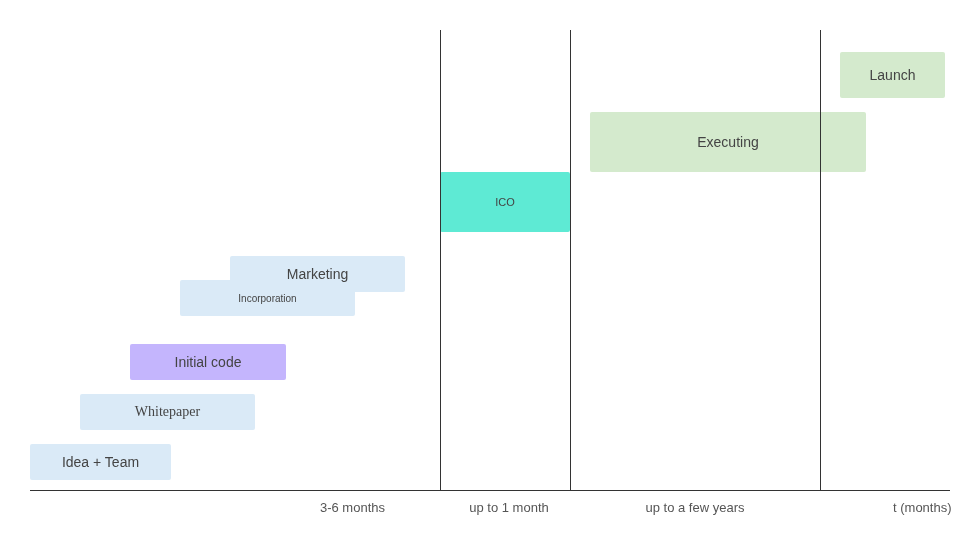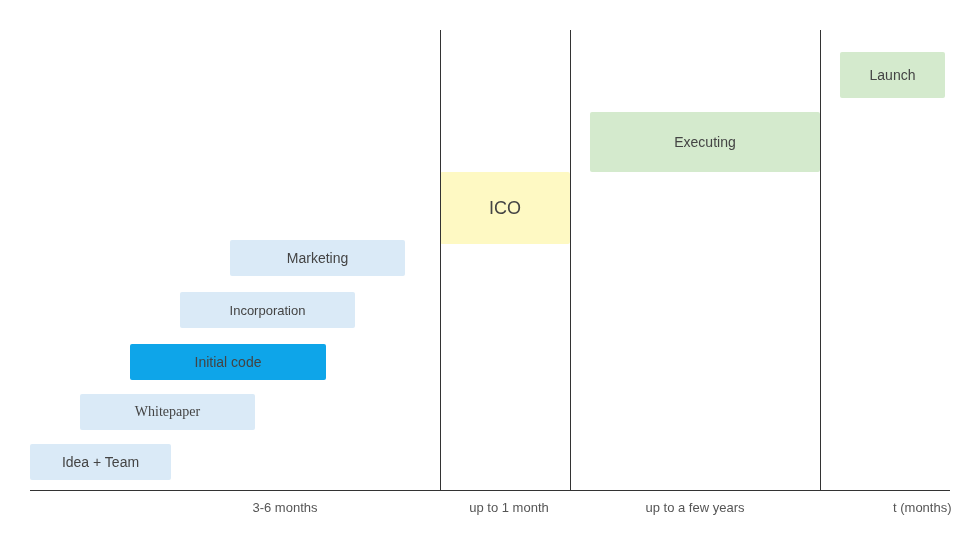--- a/index.html
+++ b/index.html
@@ -55,40 +55,40 @@
     }
   </style>
 </head>
 <body>
 
 <div class="chart-container">
 
   <div id="bars-container">
       <div class="bar" style="left: 30px; top: 420px; width: 141px; height: 36px; background-color: rgb(218, 234, 247); font-size: 14px; color: rgb(68, 68, 68);">Idea + Team</div>
       <div class="bar" style="left: 80px; top: 370px; width: 175px; height: 36px; background-color: rgb(218, 234, 247); font-size: 14px; color: rgb(68, 68, 68); font-family: Liberation Serif, serif;">Whitepaper</div>
-      <div class="bar" style="left: 130px; top: 320px; width: 196px; height: 36px; background-color: #0ea5e9; font-size: 14px; color: rgb(68, 68, 68); text-align: center;">Initial code</div>
-      <div class="bar" style="left: 180px; top: 268px; width: 175px; height: 36px; background-color: rgb(218, 234, 247); font-size: 13px; color: rgb(68, 68, 68);">Incorporation</div>
-      <div class="bar" style="left: 230px; top: 216px; width: 175px; height: 36px; background-color: rgb(218, 234, 247); font-size: 14px; color: rgb(68, 68, 68);">Marketing</div>
-      <div class="bar" style="left: 440px; top: 148px; width: 130px; height: 72px; background-color: #fef9c3; font-size: 18px; color: rgb(68, 68, 68);">ICO</div>
-      <div class="bar" style="left: 590px; top: 88px; width: 230px; height: 60px; background-color: rgb(212, 234, 205); font-size: 14px; color: rgb(68, 68, 68);">Executing</div>
+      <div class="bar" style="left: 130px; top: 320px; width: 156px; height: 36px; background-color: #c4b5fd; font-size: 14px; color: rgb(68, 68, 68); text-align: center;">Initial code</div>
+      <div class="bar" style="left: 180px; top: 256px; width: 175px; height: 36px; background-color: rgb(218, 234, 247); font-size: 10px; color: rgb(68, 68, 68);">Incorporation</div>
+      <div class="bar" style="left: 230px; top: 232px; width: 175px; height: 36px; background-color: rgb(218, 234, 247); font-size: 14px; color: rgb(68, 68, 68);">Marketing</div>
+      <div class="bar" style="left: 440px; top: 148px; width: 130px; height: 60px; background-color: #5eead4; font-size: 11px; color: rgb(68, 68, 68);">ICO</div>
+      <div class="bar" style="left: 590px; top: 88px; width: 276px; height: 60px; background-color: rgb(212, 234, 205); font-size: 14px; color: rgb(68, 68, 68);">Executing</div>
       <div class="bar" style="left: 840px; top: 28px; width: 105px; height: 46px; background-color: rgb(212, 234, 205); font-size: 14px; color: rgb(68, 68, 68);">Launch</div>
     </div>
 
   <div id="vlines-container">
       <div class="vline" style="left: 440px; top: 30px; height: 460px;"></div>
       <div class="vline" style="left: 570px; top: 30px; height: 460px;"></div>
       <div class="vline" style="left: 820px; top: 30px; height: 460px;"></div>
     </div>
 
   <div id="hline-container">
       <div class="hline" style="left: 30px; top: 490px; width: 920px;"></div>
     </div>
 
   <div id="time-labels-container">
-      <div class="time-label" style="left: 185px; top: 500px; width: 200px;">3-6 months</div>
+      <div class="time-label" style="left: 185px; top: 500px; width: 200px; text-align: right;">3-6 months</div>
       <div class="time-label" style="left: 444px; top: 500px; width: 130px;">up to 1 month</div>
       <div class="time-label" style="left: 580px; top: 500px; width: 230px;">up to a few years</div>
     </div>
 
   <div id="axis-label-container">
       <div class="axis-label" style="left: 893px; top: 500px;">t (months)</div>
     </div>
 
 </div>
 

